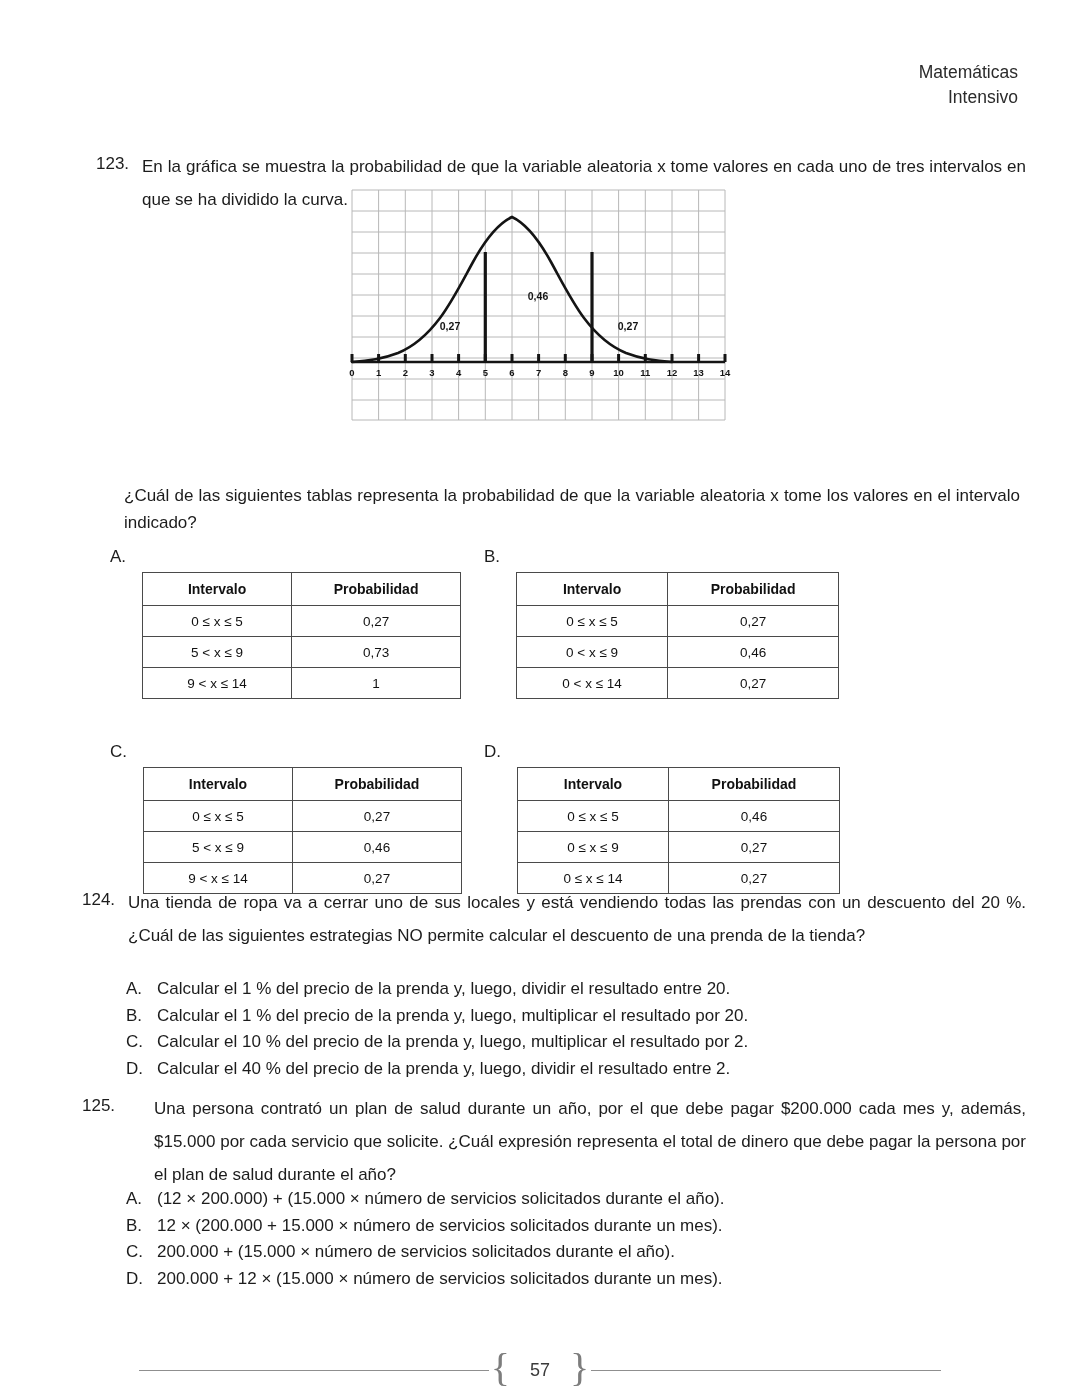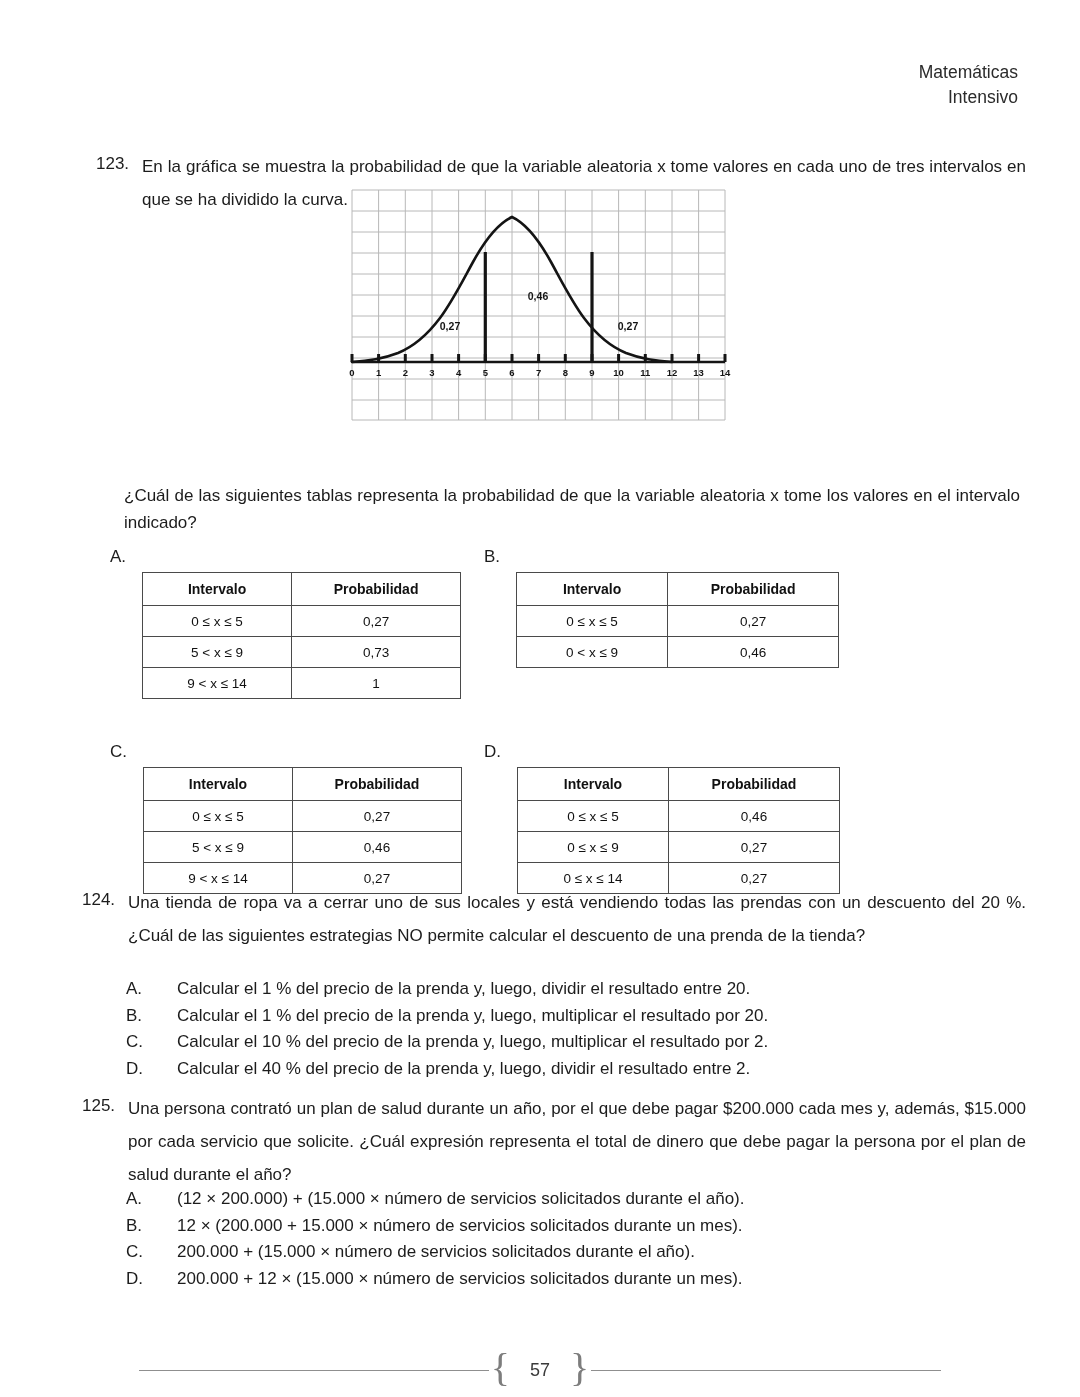--- a/index.html
+++ b/index.html
@@ -54,21 +54,21 @@
   .opt-row {
     display: flex;
     align-items: flex-start;
     font-size: 17px;
     line-height: 26.5px;
   }
   .opt-letter {
     width: 31px;
     flex: 0 0 31px;
   }
-  .opt-text { white-space: nowrap; margin-left: 20px; }
+  .opt-text { white-space: nowrap; }
 
   
   .figure {
     position: absolute;
     left: 340px;
     top: 186px;
     width: 400px;
     height: 238px;
   }
   .figure svg { display: block; }
@@ -294,20 +294,24 @@
     </thead>
     <tbody>
       <tr>
         <td>0 ≤ x ≤ 5</td>
         <td>0,27</td>
       </tr>
       <tr>
         <td>0 &lt; x ≤ 9</td>
         <td>0,46</td>
       </tr>
+      <tr>
+        <td>0 &lt; x ≤ 14</td>
+        <td>0,27</td>
+      </tr>
     </tbody>
   </table>
 </div>
 
 <div class="table-block" style="left:110px; top:740px;">
   <div class="tbl-letter">C.</div>
   <table class="ans">
     <thead>
       <tr>
         <th class="c-interval">Intervalo</th>
@@ -374,21 +378,21 @@
   <div class="opt-row">
     <div class="opt-letter">C.</div>
     <div class="opt-text">Calcular el 10 % del precio de la prenda y, luego, multiplicar el resultado por 2.</div>
   </div>
   <div class="opt-row">
     <div class="opt-letter">D.</div>
     <div class="opt-text">Calcular el 40 % del precio de la prenda y, luego, dividir el resultado entre 2.</div>
   </div>
 </div>
 
-<div class="question" style="left:82px; top:1092px; width:944px;">
+<div class="question" style="left:82px; top:1092px; width:944px;gap:26px;">
   <div class="q-num">125.</div>
   <div class="q-body" style="width:898px;">Una persona contrató un plan de salud durante un año, por el que debe pagar $200.000 cada mes y, además, $15.000 por cada servicio que solicite. ¿Cuál expresión representa el total de dinero que debe pagar la persona por el plan de salud durante el año?</div>
 </div>
 
 <div class="options" style="left:126px; top:1186px;">
   <div class="opt-row">
     <div class="opt-letter">A.</div>
     <div class="opt-text">(12 × 200.000) + (15.000 × número de servicios solicitados durante el año).</div>
   </div>
   <div class="opt-row">

